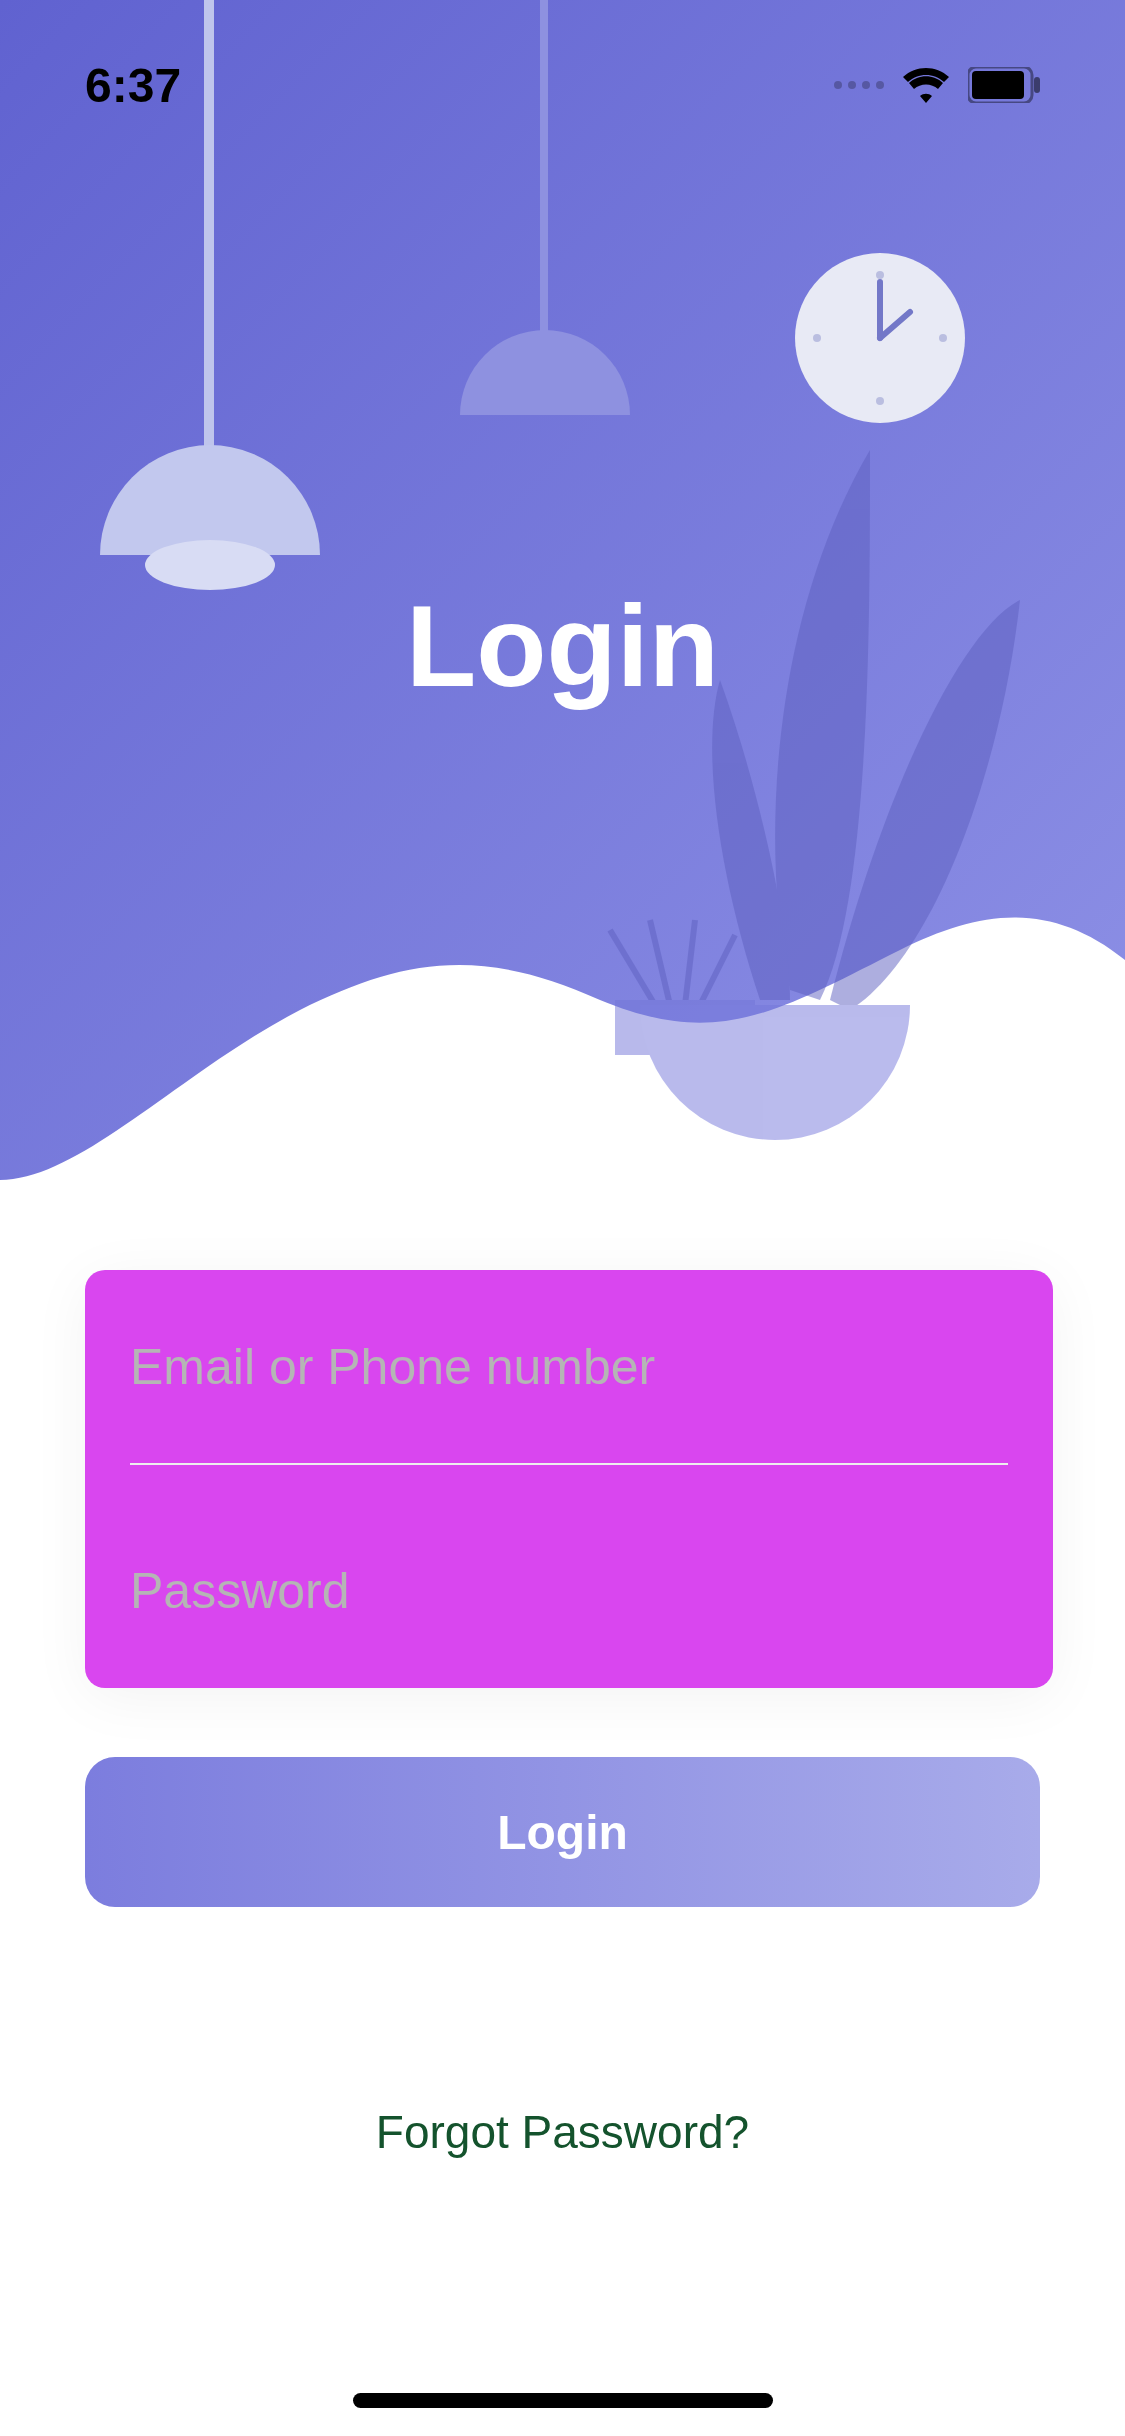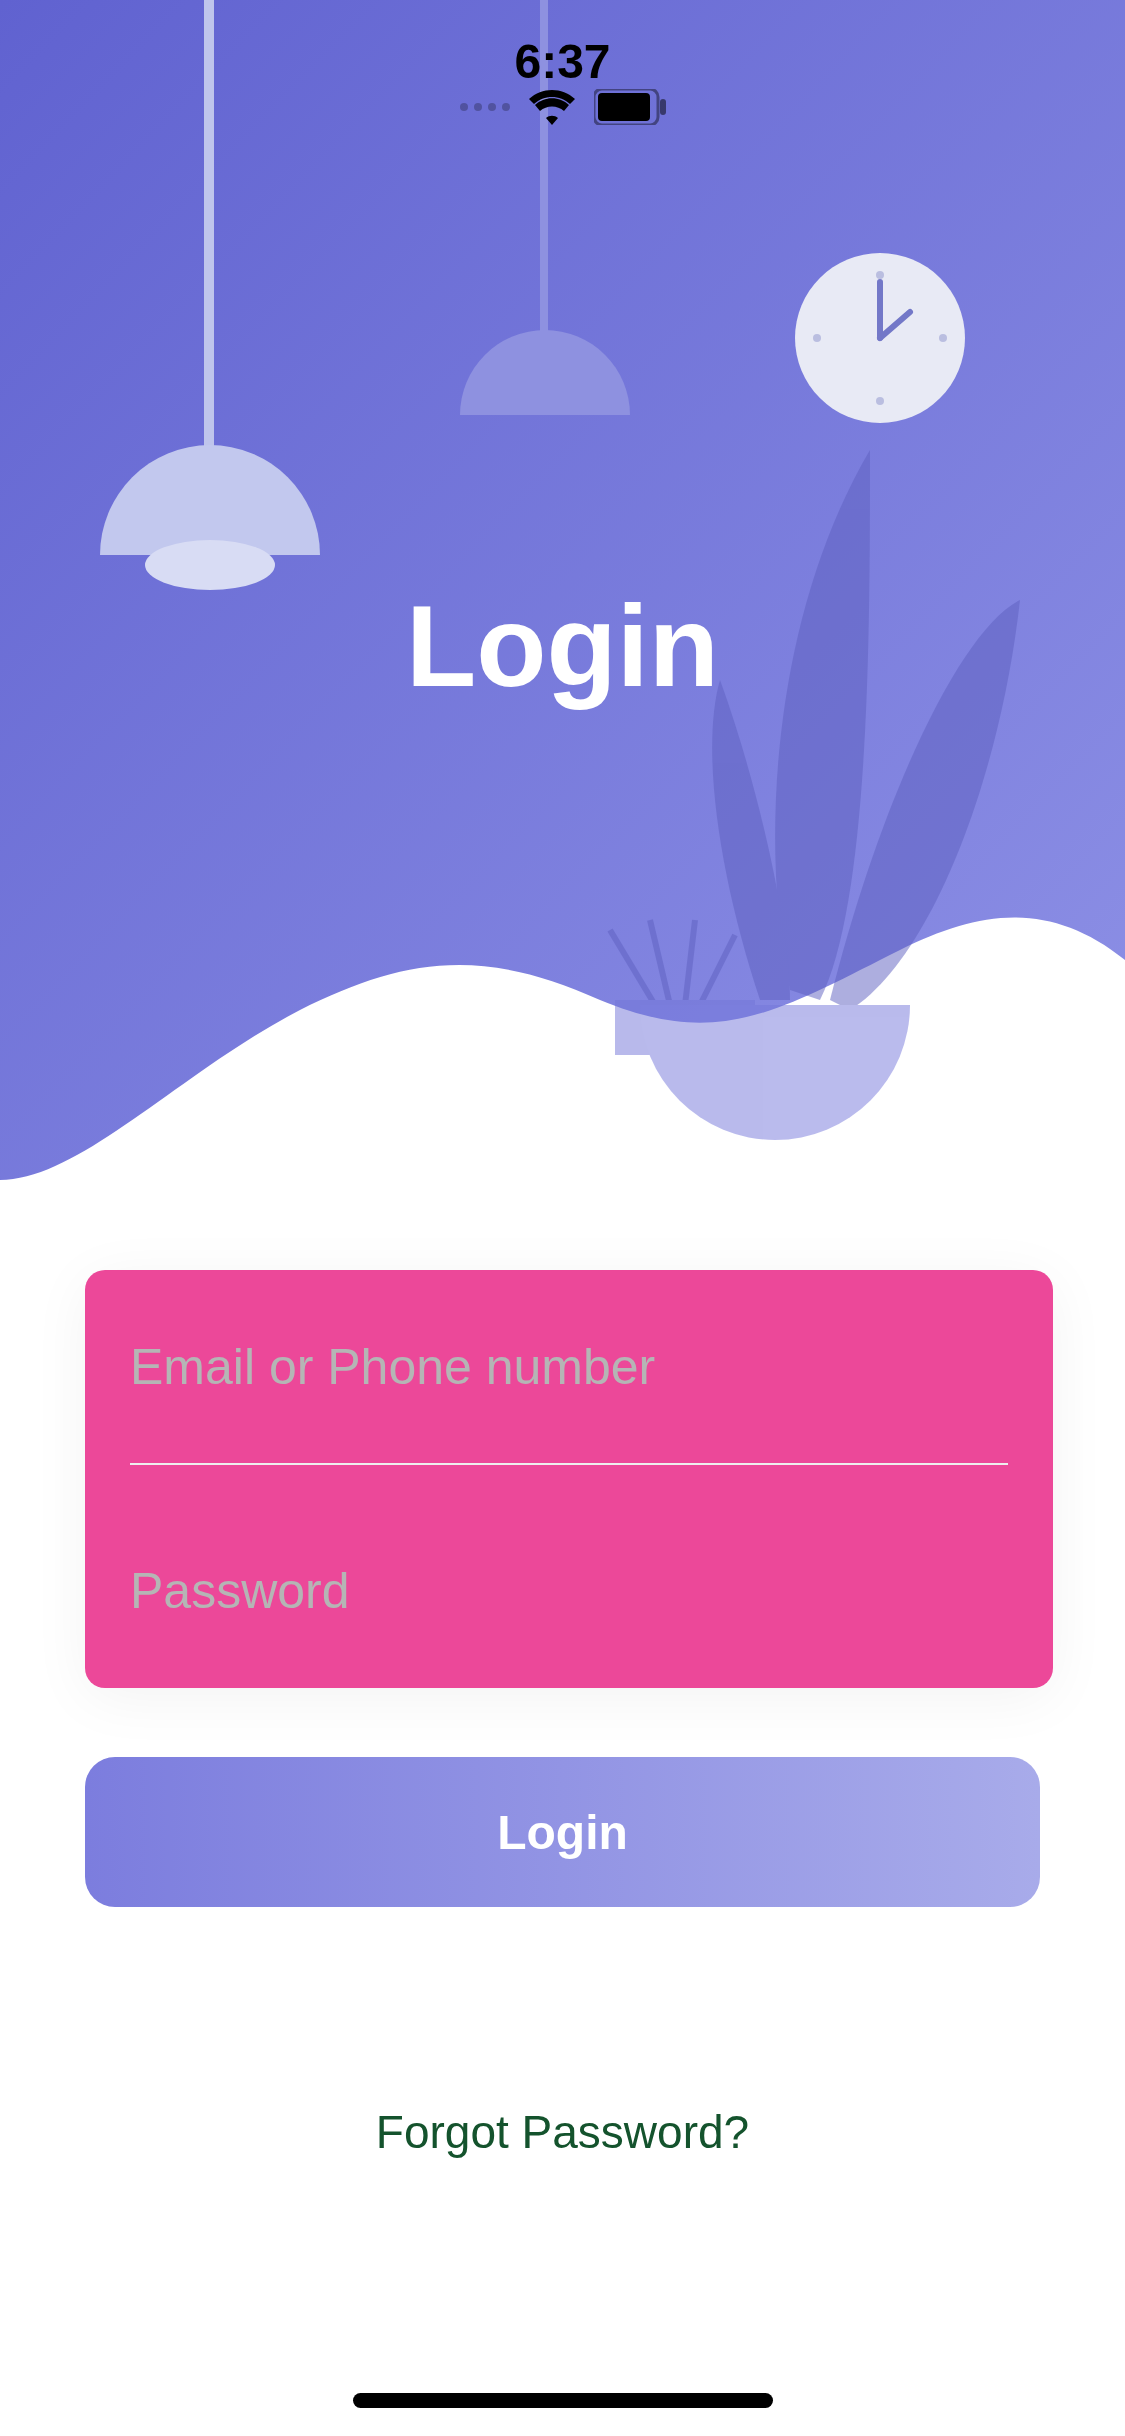--- a/index.html
+++ b/index.html
@@ -30,25 +30,24 @@
       width: 100%;
       height: 100%;
     }
     .status-bar {
       position: absolute;
       top: 45px;
       left: 0;
       width: 100%;
       height: 80px;
       display: flex;
-      justify-content: flex-end;
+      justify-content: space-between;
       align-items: center;
       padding: 0 85px;
       z-index: 100;
-      flex-direction: column;
     }
     .status-time {
       font-size: 48px;
       font-weight: 600;
       color: #000;
     }
     .status-icons {
       display: flex;
       align-items: center;
       gap: 18px;
@@ -79,21 +78,21 @@
       font-size: 115px;
       font-weight: 700;
       color: #ffffff;
       z-index: 50;
     }
     .form-card {
       position: absolute;
       top: 1270px;
       left: 85px;
       right: 72px;
-      background: #ec4899;
+      background: #d946ef;
       border-radius: 20px;
       box-shadow: 0 10px 60px rgba(0,0,0,0.05);
       padding: 0 45px;
     }
     .input-group {
       height: 195px;
       display: flex;
       align-items: center;
       border-bottom: 2px solid #eeeeee;
     }

